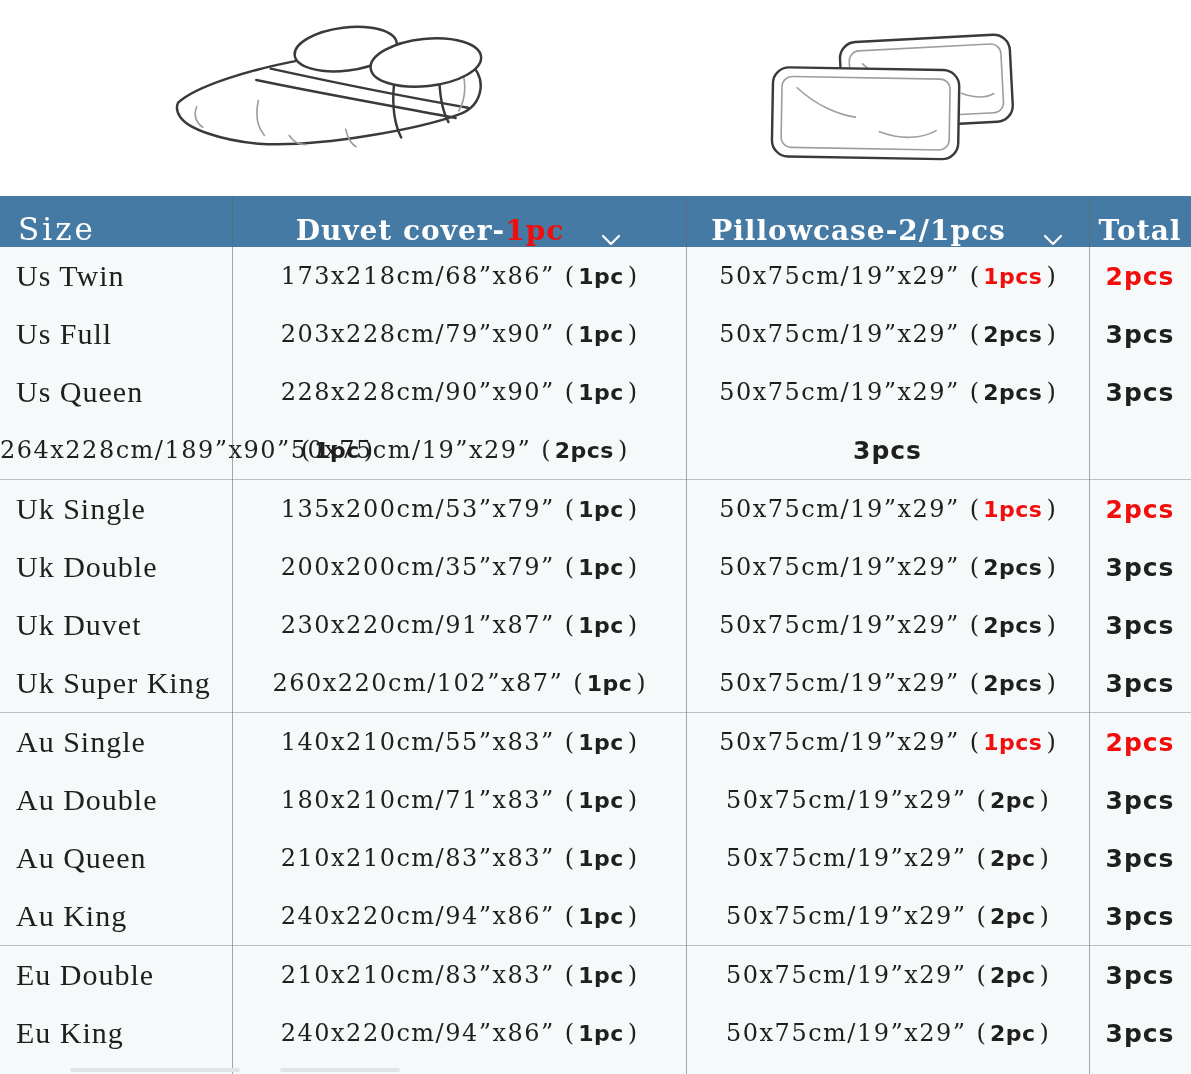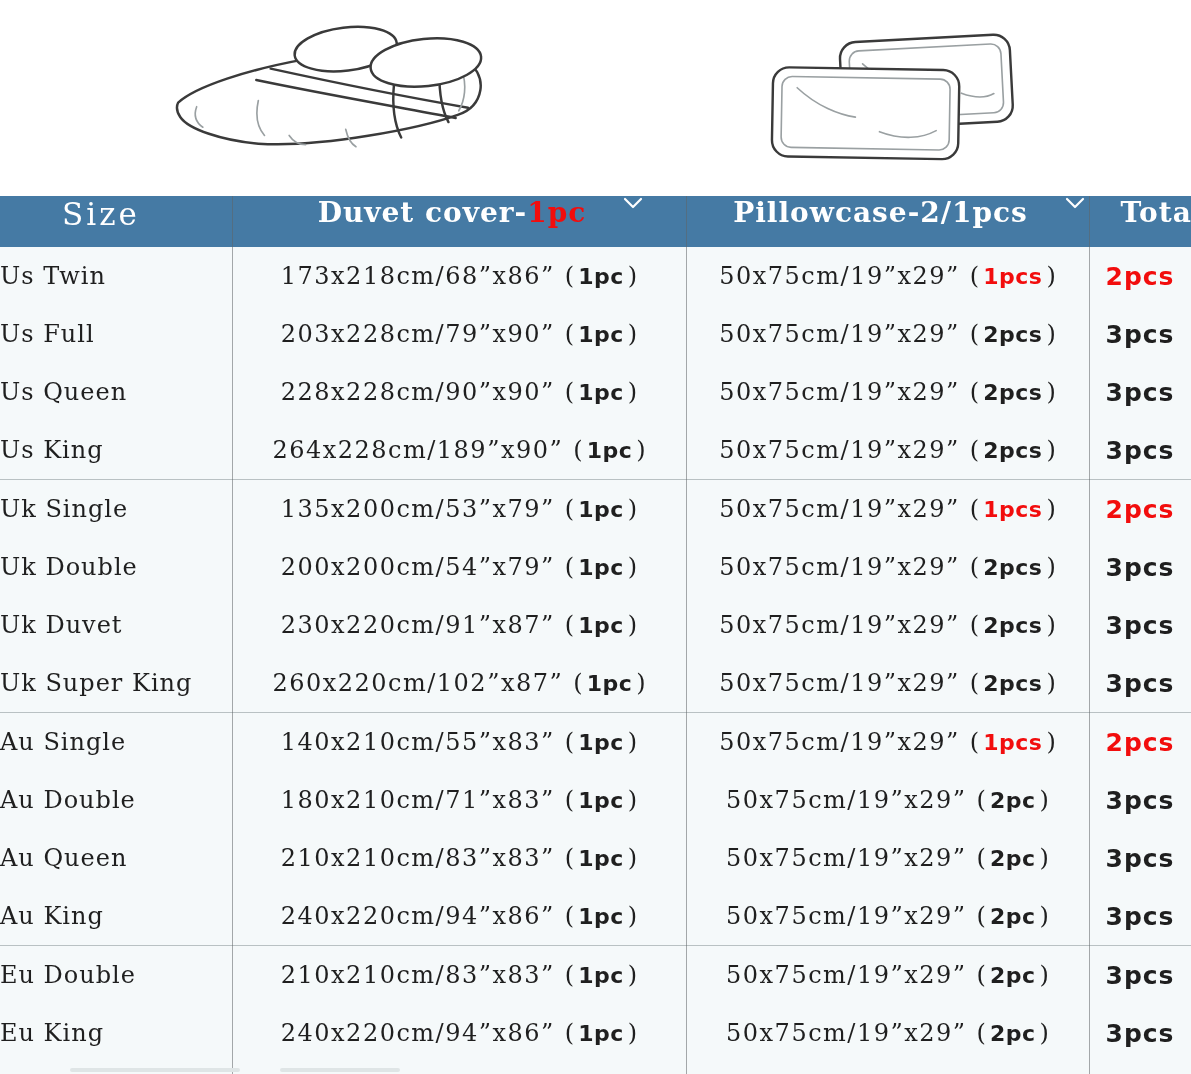--- a/index.html
+++ b/index.html
@@ -17,30 +17,30 @@
     position:absolute;left:0;top:196px;width:1191px;height:878px;
     background:var(--row-bg,#f5f9fa);
   }
   .grid-row{
     display:grid;grid-template-columns:232px 454px 403px 102px;
     align-items:center;
   }
   #table-header{
     height:51px;background:var(--header-bg,#457aa4);color:#ffffff;
   }
-  .hcell{display:flex;align-items:flex-start;justify-content:center;height:100%;margin-left:44px;}
+  .hcell{display:flex;align-items:flex-end;justify-content:center;height:100%;}
   .hcell.left{justify-content:flex-start;padding-left:18px;}
   #header-size{font-size:31px;letter-spacing:3px;}
   .hbold{font-weight:bold;font-size:28px;letter-spacing:1px;}
   .hred{color:var(--accent-red,#f20d0d);}
   .chev{margin-left:36px;display:inline-flex;align-items:center;}
   #table-body .grid-row{height:58px;}
   .group-start{border-top:1px solid var(--group-line,#b9c1c3);}
   .cell{white-space:nowrap;color:var(--text-col,#1f1f1f);}
-  .cell.size{font-size:24px;padding-left:0;letter-spacing:1px;}
+  .cell.size{font-size:30px;padding-left:16px;letter-spacing:1px;font-family:Liberation Serif, serif;}
   .cell.mid{text-align:center;font-size:24px;letter-spacing:1.5px;}
   .cell.total{text-align:center;font-family:"DejaVu Sans",sans-serif;
     font-weight:bold;font-size:25px;letter-spacing:1px;}
   .qty{font-family:"DejaVu Sans",sans-serif;font-weight:bold;font-size:22px;letter-spacing:0.5px;}
   .paren{letter-spacing:0;}
   .paren.open{margin-left:10px;margin-right:4px;}
   .paren.close{margin-left:4px;}
   .red{color:var(--accent-red,#f20d0d);}
   
   .vline{position:absolute;top:196px;bottom:0;width:1px;
@@ -136,36 +136,35 @@
   </div>
 
   <div class="grid-row body-row">
     <div class="cell size">Us Queen</div>
     <div class="cell mid"><span class="dim">228x228cm/90”x90”</span><span class="paren open">(</span><span class="qty">1pc</span><span class="paren close">)</span></div>
     <div class="cell mid"><span class="dim">50x75cm/19”x29”</span><span class="paren open">(</span><span class="qty pqty">2pcs</span><span class="paren close">)</span></div>
     <div class="cell total">3pcs</div>
   </div>
 
   <div class="grid-row body-row">
-    <div class="cell size">Us King</div>
     <div class="cell mid"><span class="dim">264x228cm/189”x90”</span><span class="paren open">(</span><span class="qty">1pc</span><span class="paren close">)</span></div>
     <div class="cell mid"><span class="dim">50x75cm/19”x29”</span><span class="paren open">(</span><span class="qty pqty">2pcs</span><span class="paren close">)</span></div>
     <div class="cell total">3pcs</div>
   </div>
 
   <div class="grid-row body-row group-start">
     <div class="cell size">Uk Single</div>
     <div class="cell mid"><span class="dim">135x200cm/53”x79”</span><span class="paren open">(</span><span class="qty">1pc</span><span class="paren close">)</span></div>
     <div class="cell mid"><span class="dim">50x75cm/19”x29”</span><span class="paren open">(</span><span class="qty pqty red">1pcs</span><span class="paren close">)</span></div>
     <div class="cell total red">2pcs</div>
   </div>
 
   <div class="grid-row body-row">
     <div class="cell size">Uk Double</div>
-    <div class="cell mid"><span class="dim">200x200cm/54”x79”</span><span class="paren open">(</span><span class="qty">1pc</span><span class="paren close">)</span></div>
+    <div class="cell mid"><span class="dim">200x200cm/35”x79”</span><span class="paren open">(</span><span class="qty">1pc</span><span class="paren close">)</span></div>
     <div class="cell mid"><span class="dim">50x75cm/19”x29”</span><span class="paren open">(</span><span class="qty pqty">2pcs</span><span class="paren close">)</span></div>
     <div class="cell total">3pcs</div>
   </div>
 
   <div class="grid-row body-row">
     <div class="cell size">Uk Duvet</div>
     <div class="cell mid"><span class="dim">230x220cm/91”x87”</span><span class="paren open">(</span><span class="qty">1pc</span><span class="paren close">)</span></div>
     <div class="cell mid"><span class="dim">50x75cm/19”x29”</span><span class="paren open">(</span><span class="qty pqty">2pcs</span><span class="paren close">)</span></div>
     <div class="cell total">3pcs</div>
   </div>

